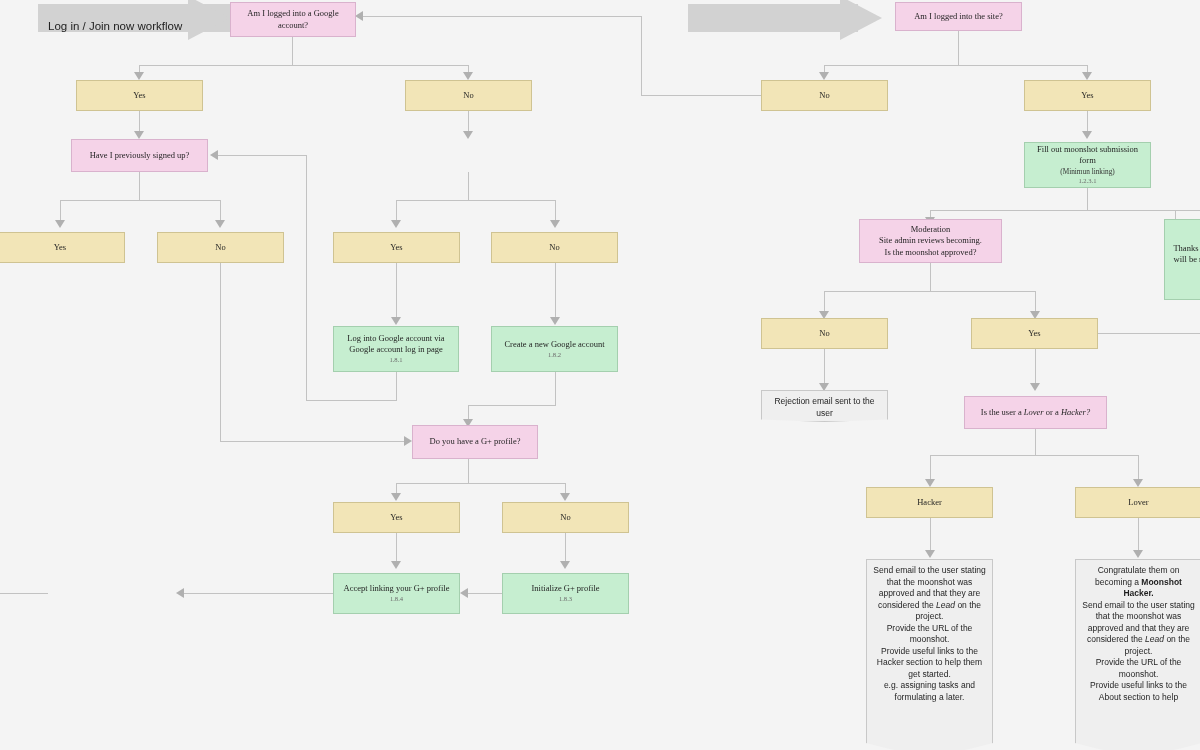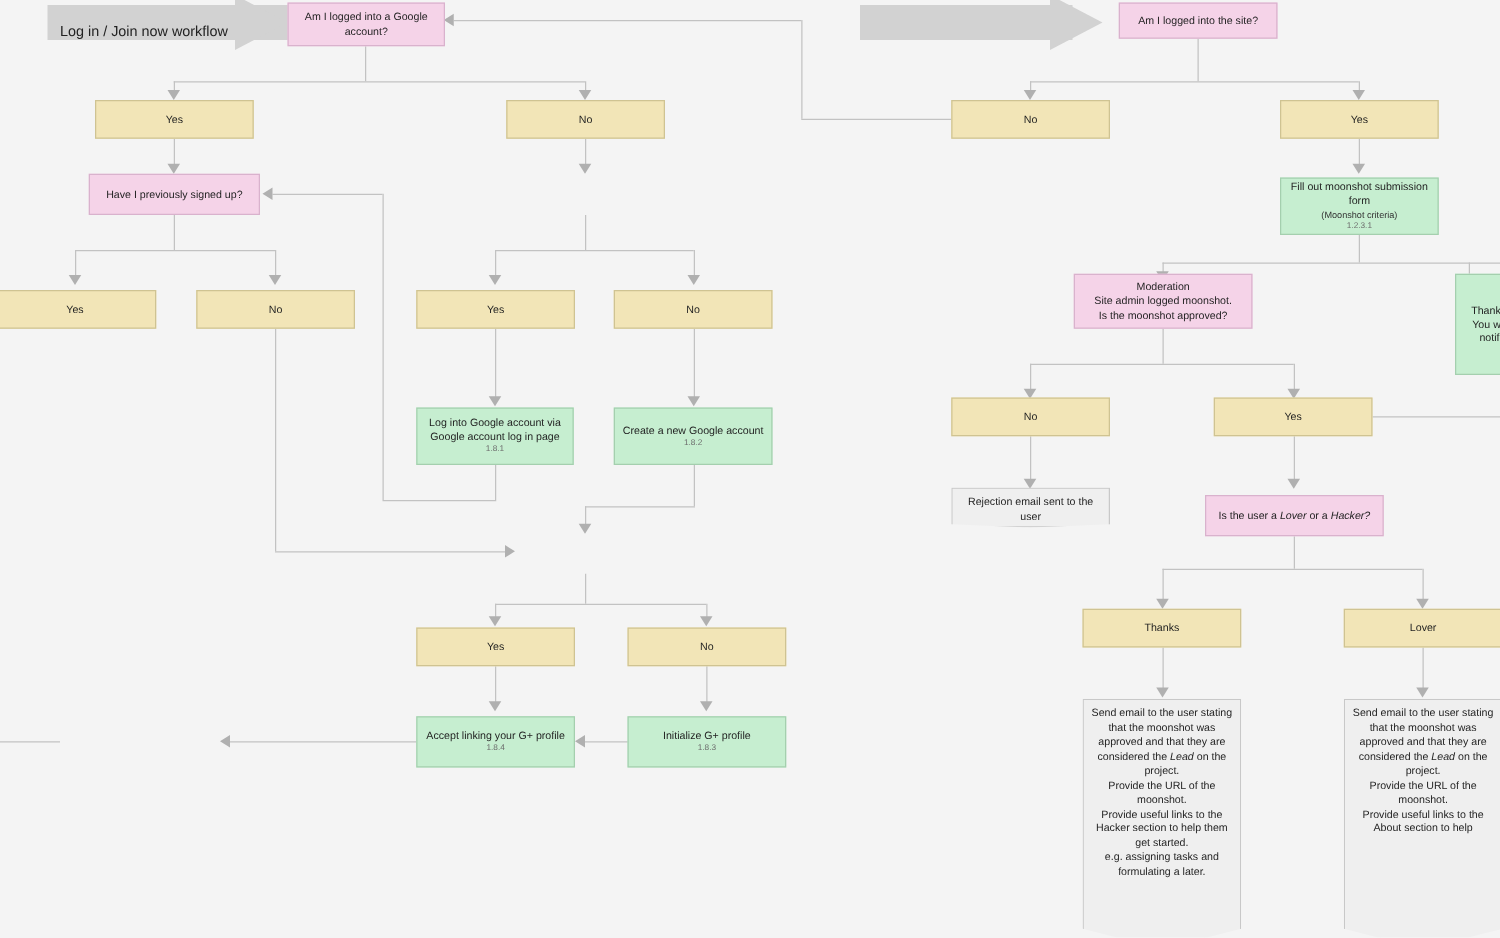--- a/index.html
+++ b/index.html
@@ -21,20 +21,21 @@
     display: flex;
     flex-direction: column;
     align-items: center;
     justify-content: center;
     text-align: center;
     border: 1px solid #b9b9b9;
     font-size: 8.5px;
     line-height: 1.32;
     color: #1f1f1f;
     padding: 3px 4px;
+    font-family: Liberation Serif, serif;
   }
   .pink   { background: #f5d3e8; border-color: #d9b2cd; }
   .yellow { background: #f2e5b7; border-color: #cfc392; }
   .green  { background: #c6eed0; border-color: #a4cfae; }
 
   .node .sub {
     font-size: 7.3px;
     color: #333;
   }
   .node .code {
@@ -280,20 +281,23 @@
   <div class="node green" style="left:333px;top:326px;width:126px;height:46px;">
     <span>Log into Google account via Google account log in page</span>
     <span class="code">1.8.1</span>
   </div>
 
   <div class="node green" style="left:491px;top:326px;width:127px;height:46px;">
     <span>Create a new Google account</span>
     <span class="code">1.8.2</span>
   </div>
 
+  <div class="node pink" style="left:412px;top:425px;width:126px;height:34px;">
+    <span>Do you have a G+ profile?</span>
+  </div>
 
   <div class="node yellow" style="left:333px;top:502px;width:127px;height:31px;">
     <span>Yes</span>
   </div>
 
   <div class="node yellow" style="left:502px;top:502px;width:127px;height:31px;">
     <span>No</span>
   </div>
 
   <div class="node green" style="left:333px;top:573px;width:127px;height:41px;">
@@ -314,31 +318,31 @@
   <div class="node yellow" style="left:761px;top:80px;width:127px;height:31px;">
     <span>No</span>
   </div>
 
   <div class="node yellow" style="left:1024px;top:80px;width:127px;height:31px;">
     <span>Yes</span>
   </div>
 
   <div class="node green" style="left:1024px;top:142px;width:127px;height:46px;">
     <span>Fill out moonshot submission form</span>
-    <span class="sub">(Moonshot criteria)</span>
+    <span class="sub">(Minimun linking)</span>
     <span class="code">1.2.3.1</span>
   </div>
 
   <div class="node green" style="left:1164px;top:219px;width:127px;height:81px;">
     <span>Thanks for your moonshot. You will be notified with be notified when approved</span>
   </div>
 
   <div class="node pink" style="left:859px;top:219px;width:143px;height:44px;">
     <span>Moderation</span>
-    <span>Site admin logged moonshot.</span>
+    <span>Site admin reviews becoming.</span>
     <span>Is the moonshot approved?</span>
   </div>
 
   <div class="node yellow" style="left:761px;top:318px;width:127px;height:31px;">
     <span>No</span>
   </div>
 
   <div class="node yellow" style="left:971px;top:318px;width:127px;height:31px;">
     <span>Yes</span>
   </div>
@@ -348,39 +352,40 @@
     <div class="doc-text">Rejection email sent to the user</div>
   </div>
 
   <div class="node pink" style="left:964px;top:396px;width:143px;height:33px;">
     <span>
       <span>Is the user a </span><i>Lover</i><span> or a </span><i>Hacker?</i>
     </span>
   </div>
 
   <div class="node yellow" style="left:866px;top:487px;width:127px;height:31px;">
-    <span>Thanks</span>
+    <span>Hacker</span>
   </div>
 
   <div class="node yellow" style="left:1075px;top:487px;width:127px;height:31px;">
     <span>Lover</span>
   </div>
 
   <div class="doc-wrap" style="left:866px;top:559px;width:127px;height:200px;">
     <div class="doc-inner"></div>
     <div class="doc-text" style="justify-content:flex-start;">
       <div class="para"><span>Send email to the user stating that the moonshot was approved and that they are considered the </span><i>Lead</i><span> on the project.</span></div>
       <div class="para">Provide the URL of the moonshot.</div>
       <div class="para">Provide useful links to the Hacker section to help them get started.</div>
       <div>e.g. assigning tasks and formulating a later.</div>
     </div>
   </div>
 
   <div class="doc-wrap" style="left:1075px;top:559px;width:127px;height:200px;">
     <div class="doc-inner"></div>
     <div class="doc-text" style="justify-content:flex-start;">
+      <div class="para"><span>Congratulate them on becoming a </span><b>Moonshot Hacker.</b></div>
       <div class="para"><span>Send email to the user stating that the moonshot was approved and that they are considered the </span><i>Lead</i><span> on the project.</span></div>
       <div class="para">Provide the URL of the moonshot.</div>
       <div class="para">Provide useful links to the About section to help</div>
     </div>
   </div>
 
 </div>
 
 </body></html>

